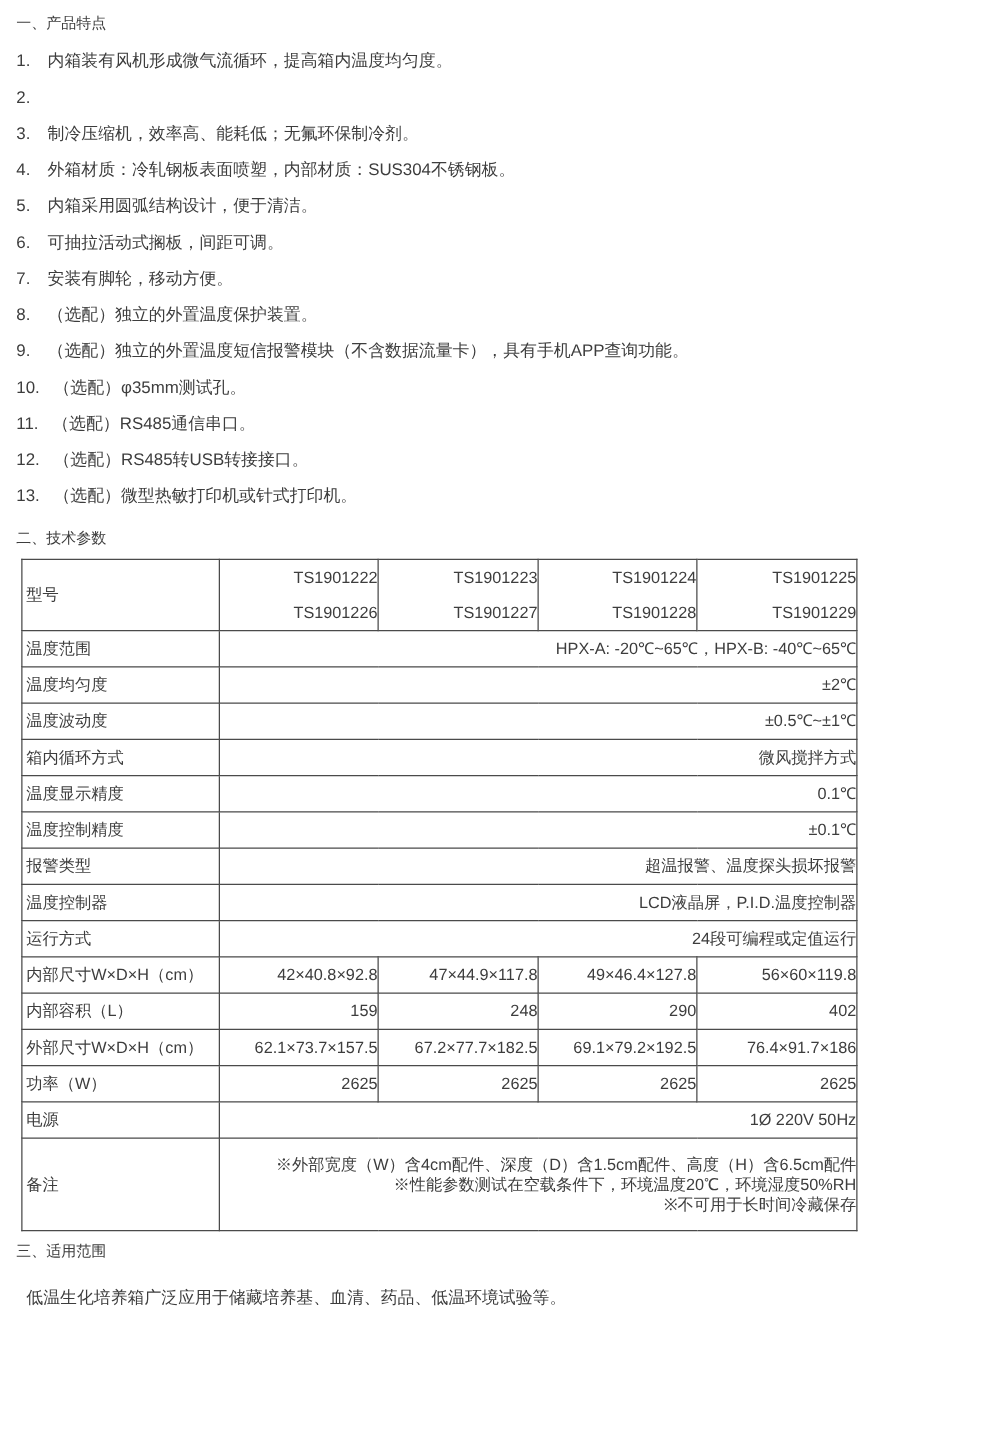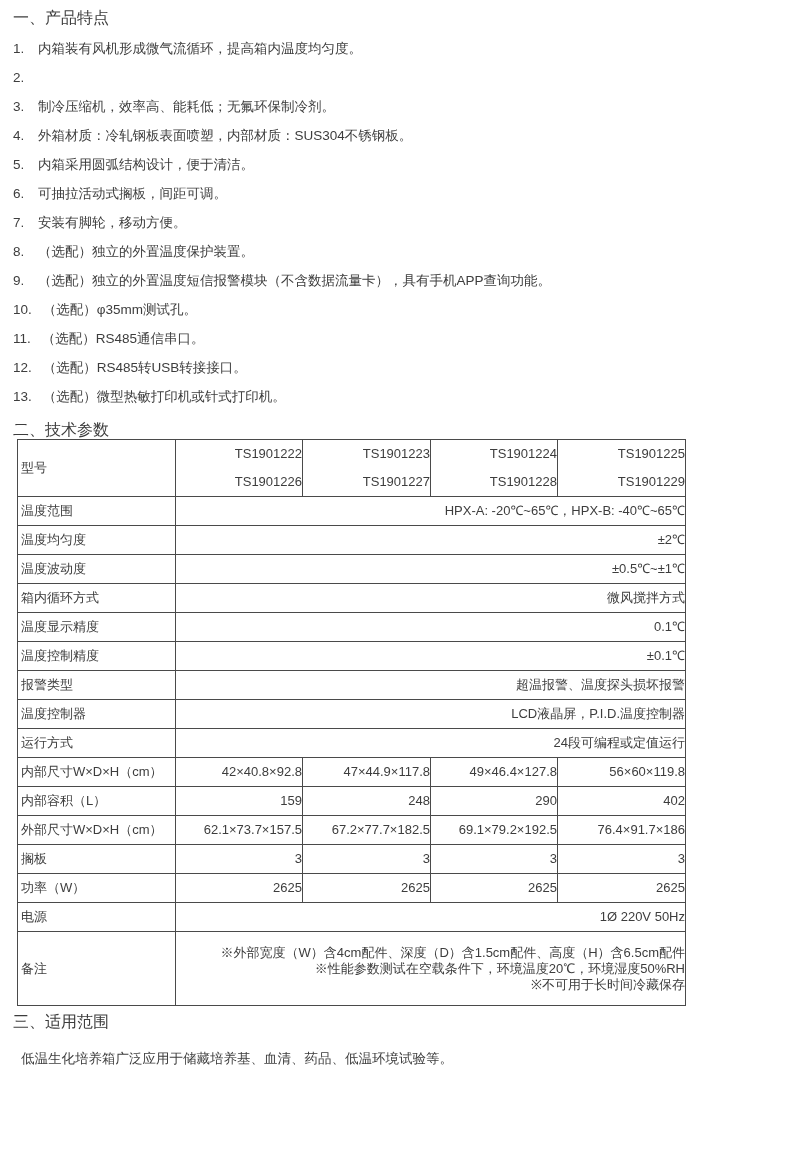--- a/index.html
+++ b/index.html
@@ -11,21 +11,21 @@
     width: 800px;
     height: 1159px;
     overflow: hidden;
     font-family: "Liberation Sans", sans-serif;
     color: #3d3d3d;
   }
   .page {
     padding: 9px 12px 0 13px;
   }
   .sec-heading {
-    font-size: 16px;
+    font-size: 12px;
     line-height: 18px;
     font-weight: 400;
     margin: 0 0 7px 0;
     white-space: pre-line;
   }
   
   .feat-list { margin: 0; padding: 0; }
   .feat-item {
     display: flex;
     align-items: flex-start;
@@ -34,21 +34,21 @@
   }
   .feat-item .num {
     flex: 0 0 auto;
     min-width: 14px;
     margin-right: 11px;
   }
   .feat-item .txt {
     white-space: pre-line;
   }
   
-  .tech-heading { margin-top: 10px; margin-bottom: 0; }
+  .tech-heading { margin-top: 10px; margin-bottom: 8px; }
   
   table.spec {
     border-collapse: collapse;
     table-layout: fixed;
     width: 668px;
     margin-left: 4px;
   }
   table.spec td {
     border: 1.5px solid #4a4a4a;
     font-size: 13px;
@@ -217,27 +217,20 @@
         <td class="val">402</td>
       </tr>
       <tr class="row-normal">
         <td class="lbl">外部尺寸W×D×H（cm）</td>
         <td class="val">62.1×73.7×157.5</td>
         <td class="val">67.2×77.7×182.5</td>
         <td class="val">69.1×79.2×192.5</td>
         <td class="val">76.4×91.7×186</td>
       </tr>
       <tr class="row-normal">
-        <td class="lbl">搁板</td>
-        <td class="val">3</td>
-        <td class="val">3</td>
-        <td class="val">3</td>
-        <td class="val">3</td>
-      </tr>
-      <tr class="row-normal">
         <td class="lbl">功率（W）</td>
         <td class="val">2625</td>
         <td class="val">2625</td>
         <td class="val">2625</td>
         <td class="val">2625</td>
       </tr>
       <tr class="row-normal">
         <td class="lbl">电源</td>
         <td class="val" colspan="4">1Ø 220V 50Hz</td>
       </tr>

